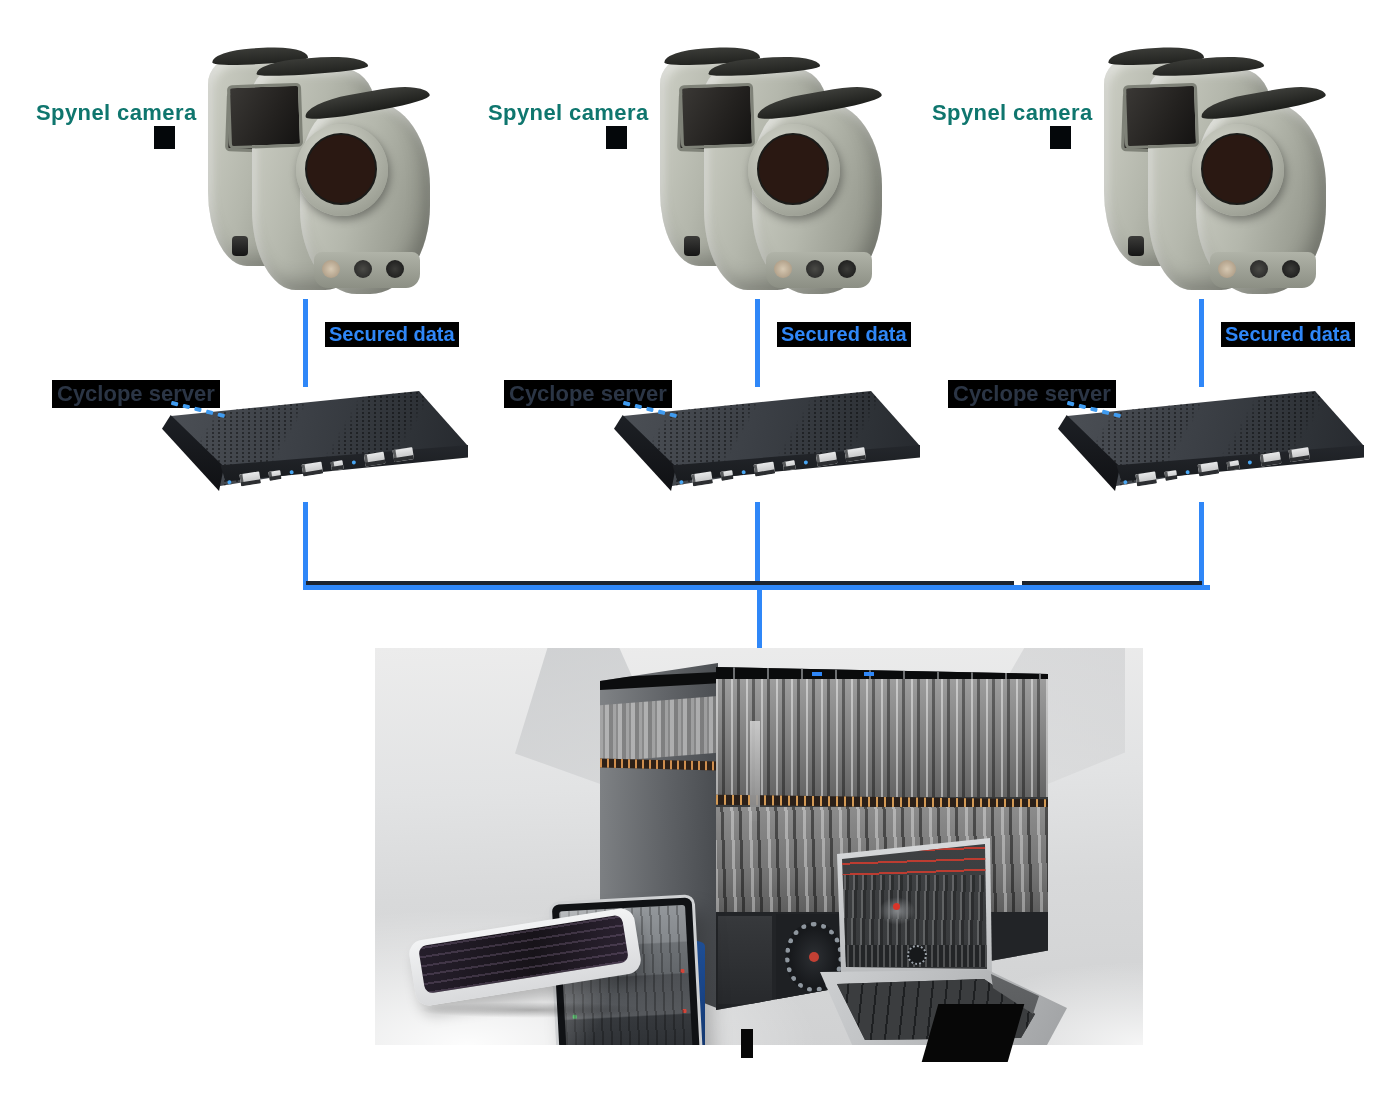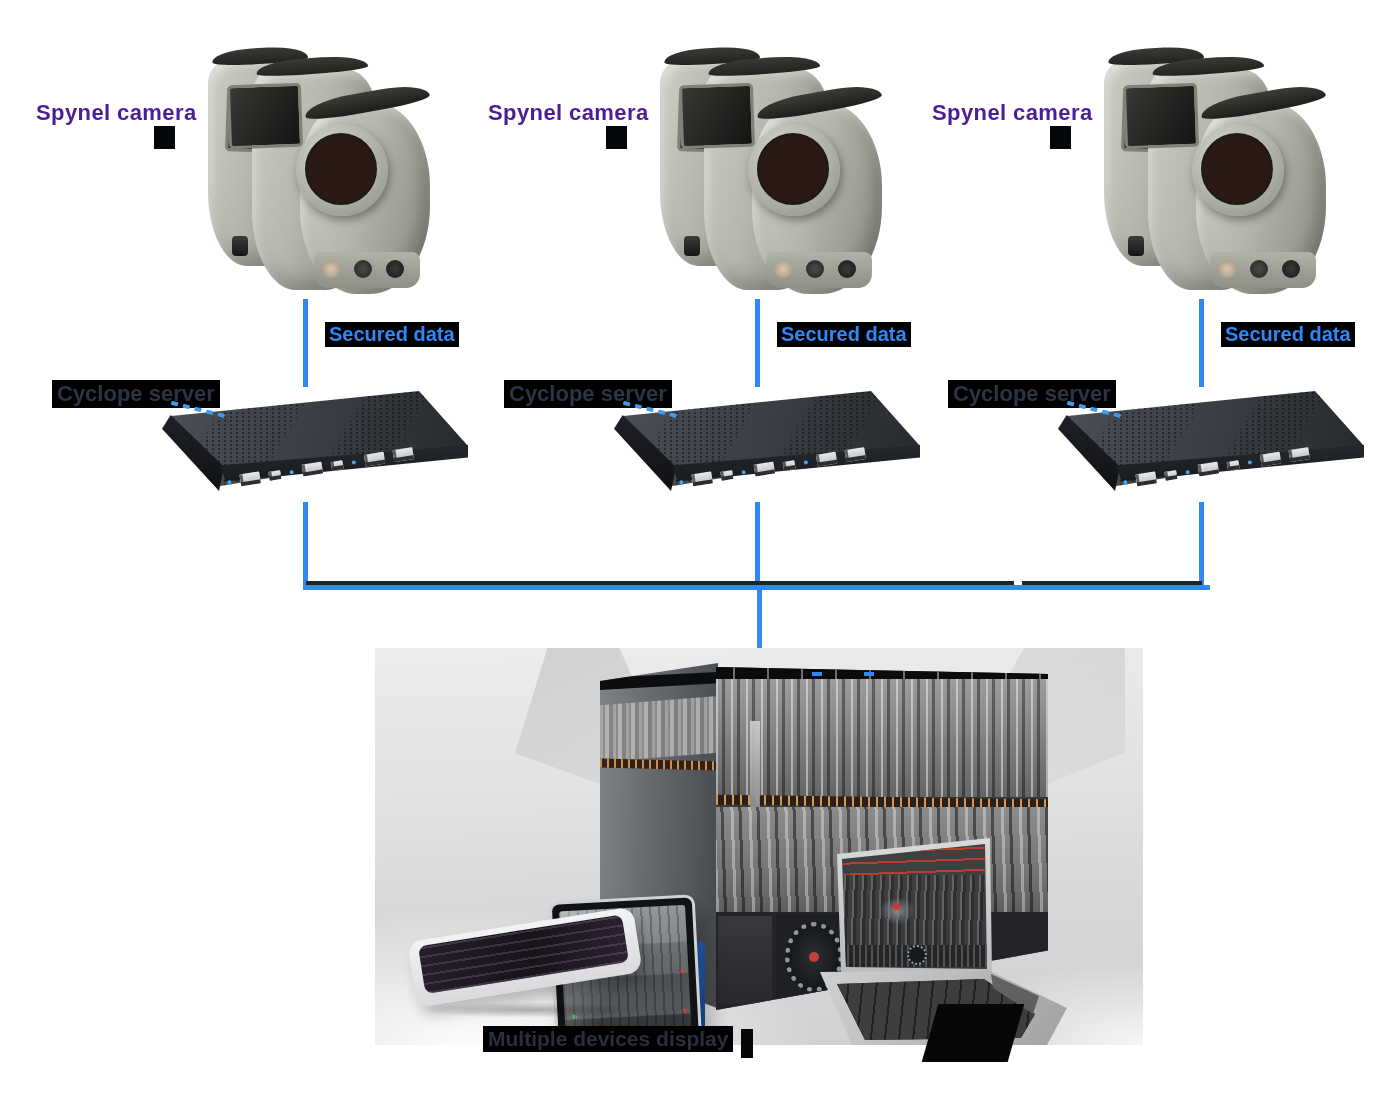--- a/index.html
+++ b/index.html
@@ -5,21 +5,21 @@
   html,body{margin:0;padding:0;background:#fff;}
   .canvas{position:relative;width:1387px;height:1096px;background:#fff;
           font-family:"Liberation Sans",sans-serif;overflow:hidden;}
   .canvas *{position:absolute;box-sizing:border-box;}
 
   
   .col{top:0;width:480px;height:600px;}
   .col1{left:0;} .col2{left:452px;} .col3{left:896px;}
 
   .camera-label{left:36px;top:100px;font-size:22px;font-weight:bold;
-    color:#4c1d95;letter-spacing:.4px;white-space:nowrap;}
+    color:#0f766e;letter-spacing:.4px;white-space:nowrap;}
   .cam-label-block{left:154px;top:126px;width:21px;height:23px;background:#04070a;}
 
   .secured-label{left:325px;top:322px;font-size:20px;font-weight:bold;
     color:var(--accent,#2f87f8);background:#000;padding:1px 4px;white-space:nowrap;}
   .server-label{left:52px;top:380px;font-size:22px;font-weight:bold;
     color:#2b3545;background:#000;padding:1px 5px;white-space:nowrap;}
 
   .v-line{width:5px;background:var(--accent,#2f87f8);}
   .cam-line{left:303px;top:299px;height:88px;}
   .srv-line{left:303px;top:502px;height:88px;}
@@ -440,15 +440,14 @@
       </div>
       <div class="ldeck"></div>
       <div class="lkeys"></div>
       <div class="lports"></div>
     </div>
   </div>
 
   <div class="lap-shadow1"></div>
   <div class="lap-shadow2"></div>
 
-  <div class="caption">Multiple devices display</div>
 
 </div>
 
 </body></html>

